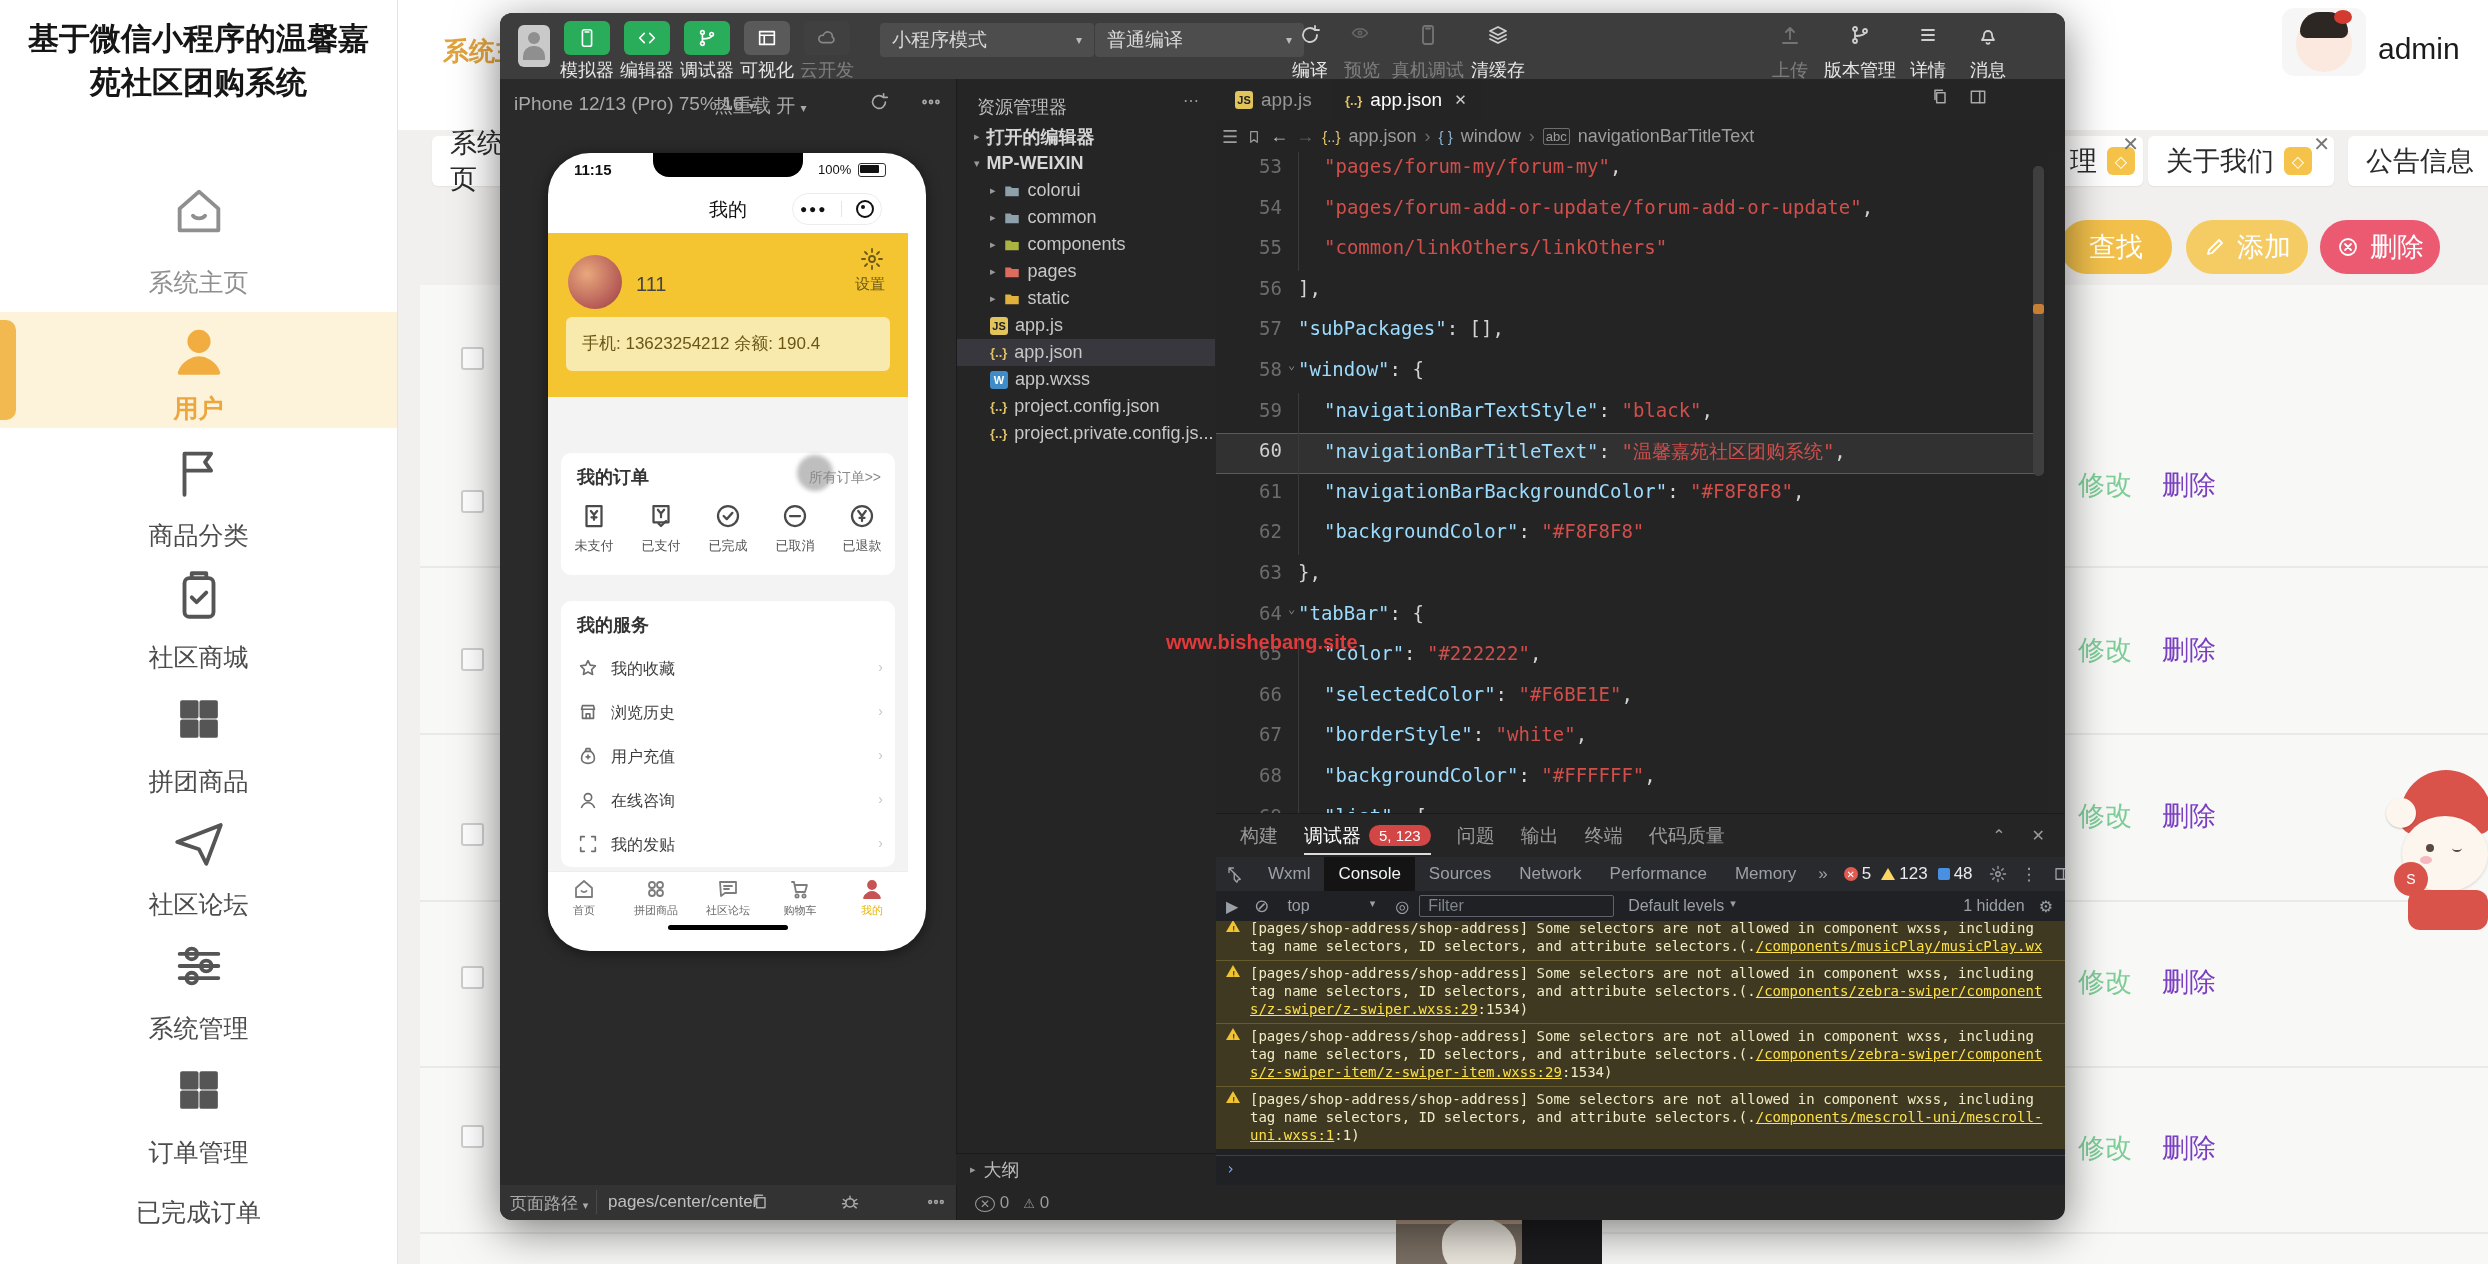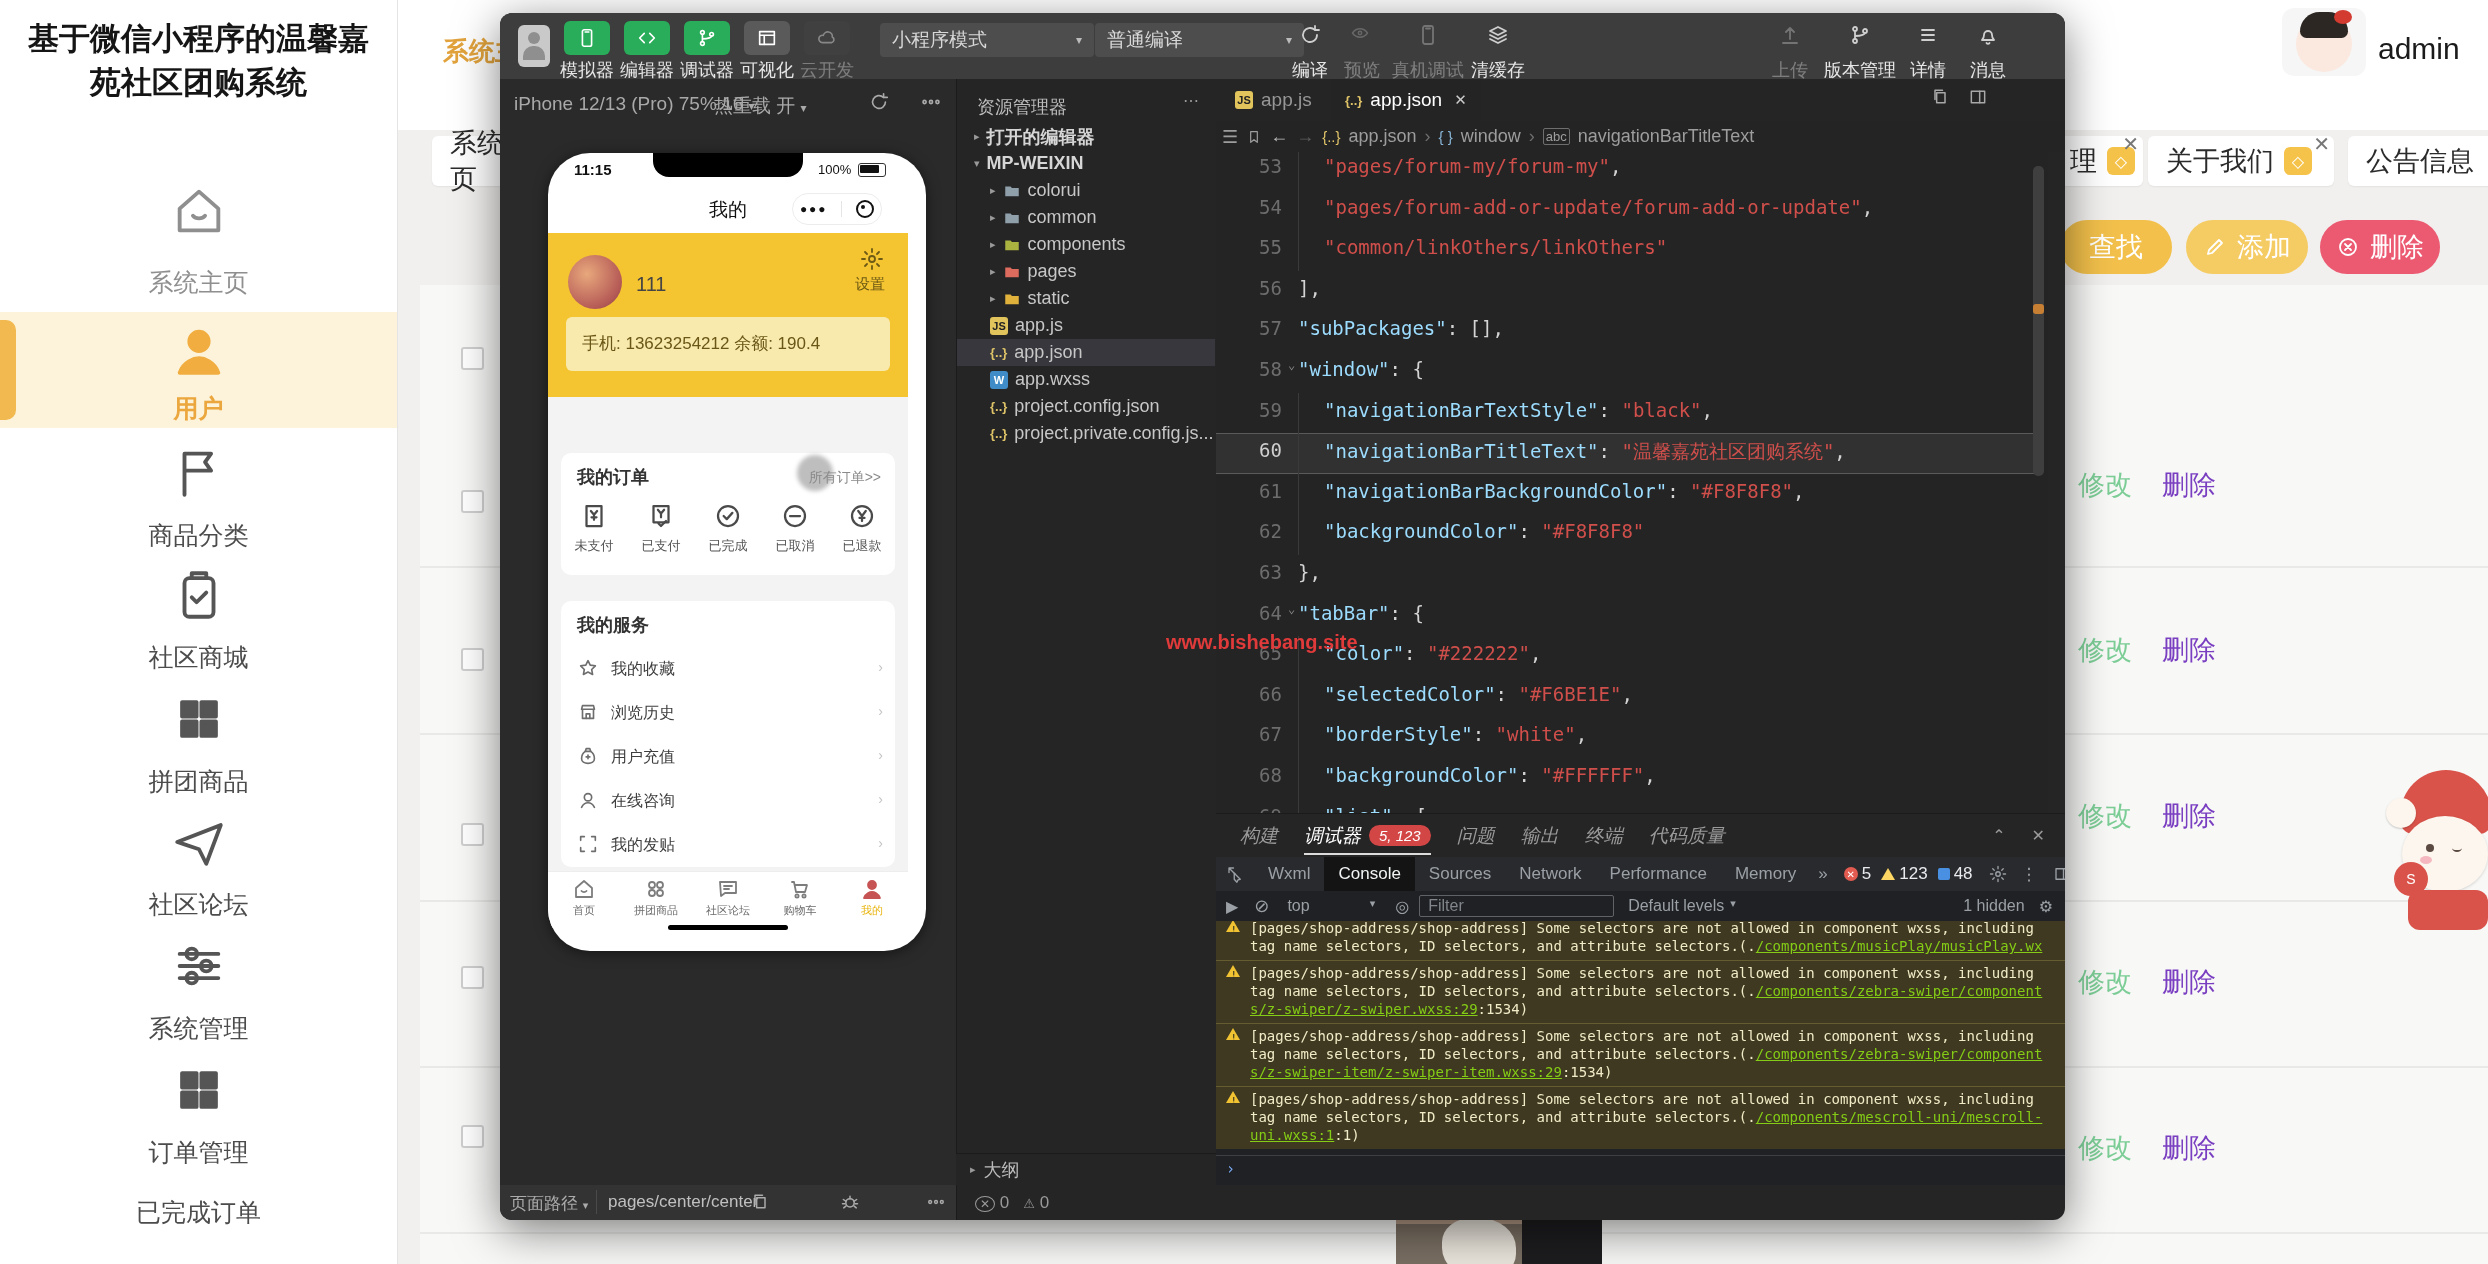--- a/index.html
+++ b/index.html
@@ -45,30 +45,30 @@
   .ed-tab{height:42px;display:flex;align-items:center;gap:8px;padding:0 14px;font-size:19px;color:#969696;}
   .ed-tab.active{background:#242425;color:#ffffff;}
   .crumb{left:716px;top:108px;width:849px;height:31px;background:#242425;color:#9d9d9d;font-size:18px;display:flex;align-items:center;gap:8px;padding-left:6px;box-sizing:border-box;}
   .code{left:716px;top:139px;width:832px;height:661px;background:#242425;overflow:hidden;font-family:"DejaVu Sans Mono",monospace;}
   .cl-num{position:absolute;width:58px;text-align:right;color:#6d6d6d;font-size:19px;}
   .cl-txt{position:absolute;font-size:19px;letter-spacing:0;}
   .tk-k{color:#9cdcfe;} .tk-s{color:#d04f4b;} .tk-p{color:#d4d4d4;}
   .curline{position:absolute;left:0;width:820px;height:41px;background:#313132;border-top:1px solid #5a5a5a;border-bottom:1px solid #5a5a5a;box-sizing:border-box;}
   
   .dbg-tabs{left:716px;top:800px;width:849px;height:44px;background:#252526;border-top:1px solid #1b1b1c;display:flex;align-items:center;gap:26px;padding-left:24px;box-sizing:border-box;}
-  .dbg-tab{font-size:19px;color:#9a9a9a;display:flex;align-items:center;gap:8px;font-style:italic;}
+  .dbg-tab{font-size:19px;color:#9a9a9a;display:flex;align-items:center;gap:8px;}
   .dbg-tab.active{color:#ffffff;border-bottom:2px solid #dcdcdc;padding-bottom:4px;margin-bottom:-6px;}
   .dbg-badge{background:#d24646;color:#fff;border-radius:12px;font-size:15px;padding:2px 10px;}
   .chrome-bar{left:716px;top:844px;width:849px;height:34px;background:#292a2d;border-bottom:1px solid #3c4043;display:flex;align-items:center;color:#9aa0a6;font-size:17px;text-align:right;}
   .ch-tab{padding:0 14px;height:34px;display:flex;align-items:center;}
   .ch-tab.active{background:#141414;color:#f1f3f4;}
   .filter-row{left:716px;top:878px;width:849px;height:30px;background:#202124;border-bottom:1px solid #3c4043;display:flex;align-items:center;color:#9aa0a6;font-size:16px;}
   .console{left:716px;top:908px;width:849px;height:264px;background:#202124;overflow:hidden;font-family:"DejaVu Sans Mono",monospace;}
   .cmsg{position:relative;border-top:1px solid #655c30;background:#3e3920;color:#f2ebc7;font-size:14px;line-height:18px;padding:3px 10px 5px 34px;}
-  .cmsg a{color:#84cc16;text-decoration:underline;}
+  .cmsg a{color:#fde047;text-decoration:underline;}
   .warn-ic{position:absolute;left:10px;top:4px;width:0;height:0;border-left:7px solid transparent;border-right:7px solid transparent;border-bottom:12px solid #f1c232;}
   .warn-ic:after{content:"!";position:absolute;left:-2px;top:1px;font-size:9px;color:#3e3920;font-weight:bold;}
   .statusbar{left:716px;top:1172px;width:849px;height:35px;background:#2c2c2d;color:#9a9a9a;font-size:18px;display:flex;align-items:center;justify-content:flex-end;gap:26px;padding-right:22px;box-sizing:border-box;}
   .exbar{left:456px;top:1140px;width:260px;height:32px;background:#252526;border-top:1px solid #1b1b1c;color:#bbb;font-size:18px;display:flex;align-items:center;gap:8px;padding-left:14px;box-sizing:border-box;}
   .exstat{left:456px;top:1172px;width:260px;height:35px;background:#252526;color:#9a9a9a;font-size:17px;display:flex;align-items:center;gap:14px;padding-left:18px;box-sizing:border-box;border-left:1px solid #1b1b1c;}
   .watermark{left:1166px;top:631px;color:#e03a3a;font-size:20px;font-weight:bold;z-index:9;}
   svg.ic{display:block;}
 </style>
 </head>
 <body>

